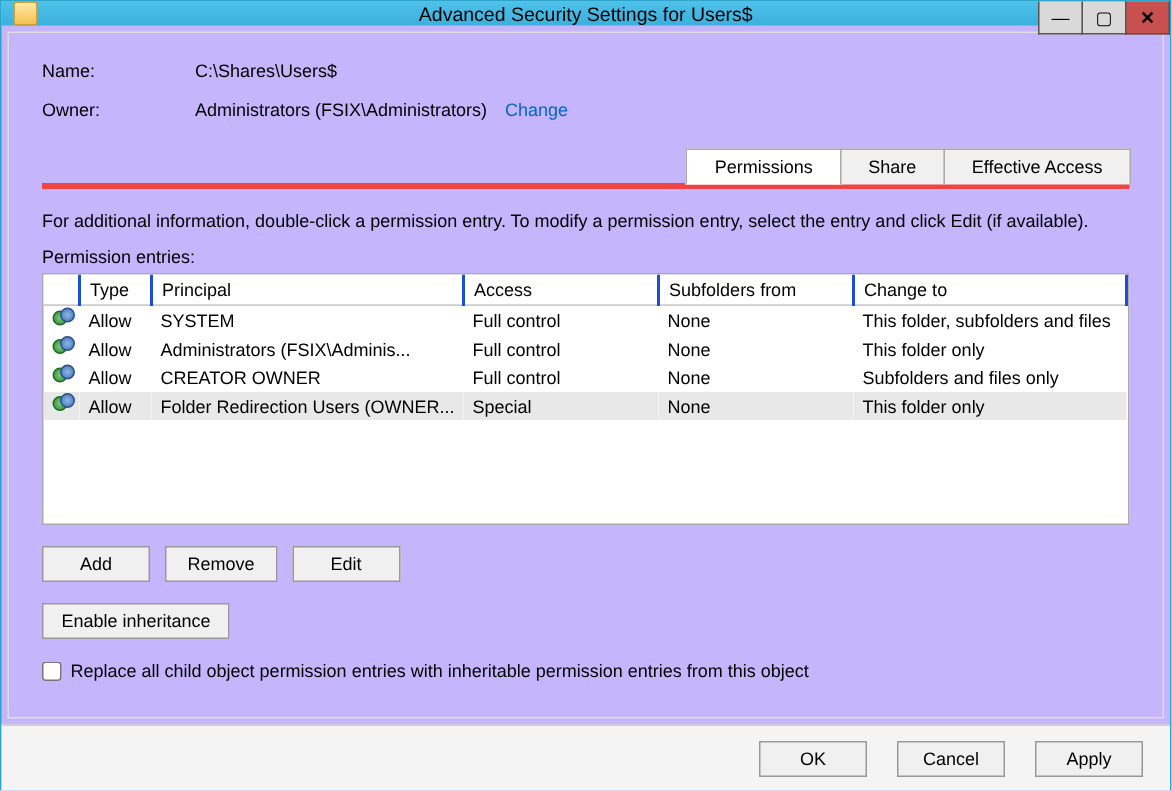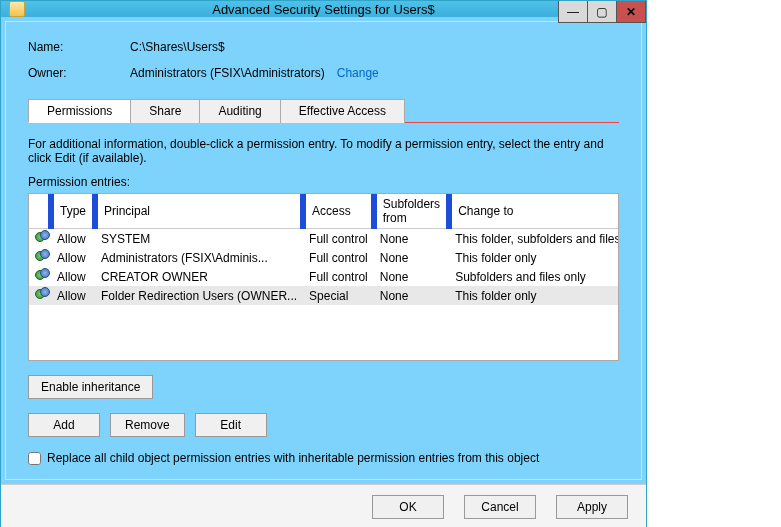--- a/index.html
+++ b/index.html
@@ -6,24 +6,24 @@
   body {
     margin: 0;
     font-family: "Segoe UI", Tahoma, sans-serif;
     font-size: 12px;
     background: #fff;
     width: 781px;
     height: 527px;
     overflow: hidden;
   }
   .window {
-    width: 647px;
+    width: 781px;
     height: 527px;
     border: 1px solid #2fa4c9;
-    background: #7dd3fc;
+    background: #c4b5fd;
     display: flex;
     flex-direction: column;
   }
   .titlebar {
     height: 30px;
     background: linear-gradient(#4fc1e9, #3bb0dc);
     display: flex;
     align-items: center;
     position: relative;
     color: #000;
@@ -56,34 +56,35 @@
     align-items: center;
     justify-content: center;
     font-family: Arial, sans-serif;
     font-size: 12px;
     background: #d9d9d9;
     margin-left: -1px;
   }
   .win-btn.close { background: #c8504f; color: #000; font-weight: bold; }
   .content {
     flex: 1;
-    padding: 18px 22px 14px 22px;
+    padding: 18px 22px 24px 22px;
     display: flex;
     flex-direction: column;
     border: 1px solid #ddd;
     margin: 4px;
   }
   .info-row { display: flex; margin-bottom: 12px; font-size: 12px; }
   .info-label { width: 80px; color: #000; }
   .info-value { color: #000; margin-left: 22px; }
   .link { color: #0066cc; margin-left: 12px; cursor: pointer; }
   .tabs {
     display: flex;
-    border-bottom: 1px solid #ef4444;
+    border-bottom: 4px solid #ef4444;
     margin-top: 6px;
+    justify-content: flex-end;
   }
   .tab {
     padding: 4px 18px;
     border: 1px solid #aaa;
     border-bottom: none;
     background: #f0f0f0;
     margin-right: -1px;
     cursor: pointer;
     position: relative;
     top: 1px;
@@ -104,21 +105,21 @@
   table {
     width: 100%;
     border-collapse: collapse;
     font-size: 12px;
   }
   th {
     text-align: left;
     font-weight: normal;
     padding: 3px 6px;
     border-bottom: 1px solid #ccc;
-    border-right: 6px solid #1d4ed8;
+    border-right: 2px solid #1d4ed8;
     background: #fff;
   }
   td {
     padding: 1px 6px;
     white-space: nowrap;
     overflow: hidden;
     text-overflow: ellipsis;
   }
   tr.selected td { background: #e8e8e8; }
   .icon-cell { width: 22px; padding-right:0; }
@@ -187,21 +188,20 @@
     </div>
     <div class="info-row">
       <div class="info-label">Owner:</div>
       <div class="info-value">Administrators (FSIX\Administrators)</div>
       <a class="link">Change</a>
     </div>
 
     <div class="tabs">
       <div class="tab active">Permissions</div>
       <div class="tab">Share</div>
-      <div class="tab">Auditing</div>
       <div class="tab">Effective Access</div>
     </div>
 
     <div class="info-text">For additional information, double-click a permission entry. To modify a permission entry, select the entry and click Edit (if available).</div>
     <div class="entries-label">Permission entries:</div>
 
     <div class="table-wrap">
       <table>
         <colgroup>
           <col class="c-icon">
@@ -252,27 +252,27 @@
               <td>Folder Redirection Users (OWNER...</td>
               <td>Special</td>
               <td>None</td>
               <td>This folder only</td>
             </tr>
           </tbody>
       </table>
     </div>
 
     <div class="btn-row">
-      <button class="btn btn-wide">Enable inheritance</button>
-    </div>
-
-    <div class="btn-row">
       <button class="btn">Add</button>
       <button class="btn">Remove</button>
       <button class="btn">Edit</button>
+    </div>
+
+    <div class="btn-row">
+      <button class="btn btn-wide">Enable inheritance</button>
     </div>
 
     <div class="checkbox-row">
       <input type="checkbox" style="">
       <label>Replace all child object permission entries with inheritable permission entries from this object</label>
     </div>
 
   </div>
 
   <div class="footer">

